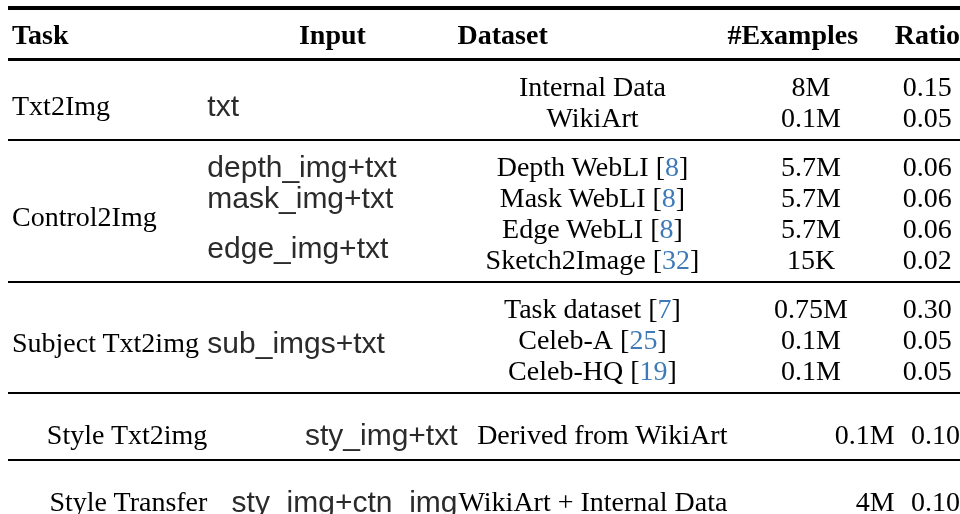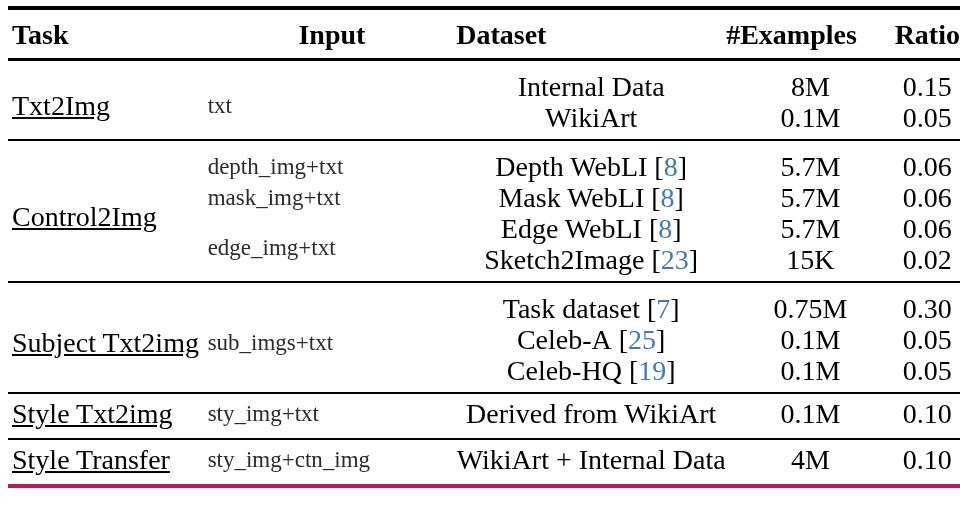--- a/index.html
+++ b/index.html
@@ -40,36 +40,35 @@
   th.h-input { text-align: center; }
   th.h-dataset, th.h-examples, th.h-ratio { text-align: left; }
 
   tbody { border-top: 2px solid #000000; }
   tbody td { padding: 0; vertical-align: middle; }
 
   td.task-cell {
     text-align: left;
     padding-left: 4px;
     white-space: nowrap;
-    text-decoration: underline;
   }
   td.input-cell {
-    font-family: Liberation Serif, serif;
-    font-size: 23px;
+    font-family: Liberation Sans, sans-serif;
+    font-size: 30px;
     color: #2b2b2b;
     text-align: left;
     white-space: nowrap;
   }
   td.dataset-cell  { text-align: center; white-space: nowrap; }
   td.examples-cell { text-align: center; white-space: nowrap; }
   td.ratio-cell    { text-align: center; white-space: nowrap; }
 
   tr.first-row > td { padding-top: 10px; }
   tr.last-row  > td { padding-bottom: 6px; }
-  tbody.one-row td  { padding-top: 4px; padding-bottom: 9px; }
+  tbody.one-row td  { padding-top: 25px; padding-bottom: 9px; text-align: right; }
 
   .cite-wrap { margin-left: 7px; }
   .cite {
     color: #3e7ab8;
     text-decoration: none;
     cursor: pointer;
   }
 </style>
 </head>
 <body>
@@ -128,21 +127,21 @@
     <tr>
       <td class="input-cell" rowspan="2">edge_img+txt</td>
       <td class="dataset-cell">
         <span>Edge WebLI</span><span class="cite-wrap"><span>[</span><a class="cite">8</a><span>]</span></span>
       </td>
       <td class="examples-cell">5.7M</td>
       <td class="ratio-cell">0.06</td>
     </tr>
     <tr class="last-row">
       <td class="dataset-cell">
-        <span>Sketch2Image</span><span class="cite-wrap"><span>[</span><a class="cite">23</a><span>]</span></span>
+        <span>Sketch2Image</span><span class="cite-wrap"><span>[</span><a class="cite">32</a><span>]</span></span>
       </td>
       <td class="examples-cell">15K</td>
       <td class="ratio-cell">0.02</td>
     </tr>
   </tbody>
 
   <tbody>
     <tr class="first-row">
       <td class="task-cell" rowspan="3">Subject Txt2img</td>
       <td class="input-cell" rowspan="3">sub_imgs+txt</td>

